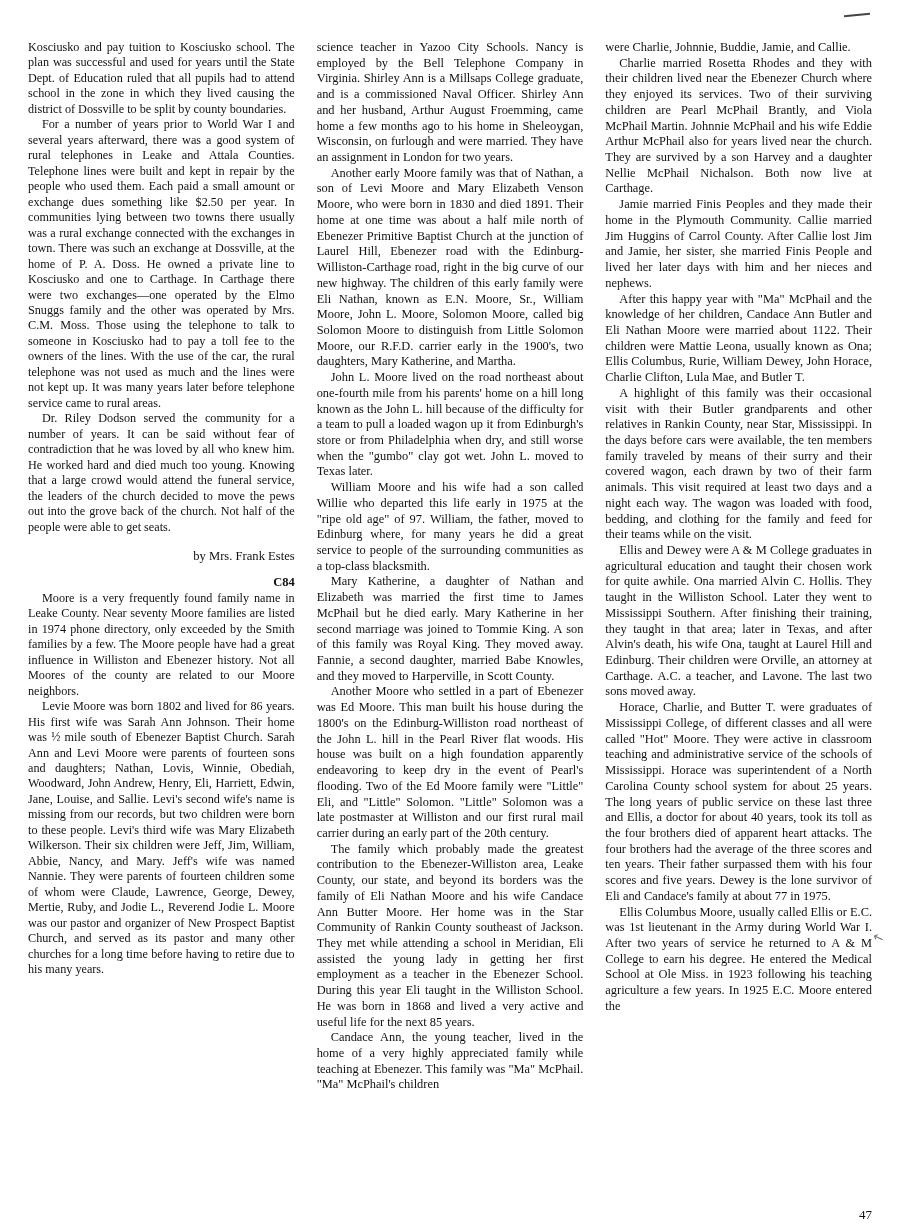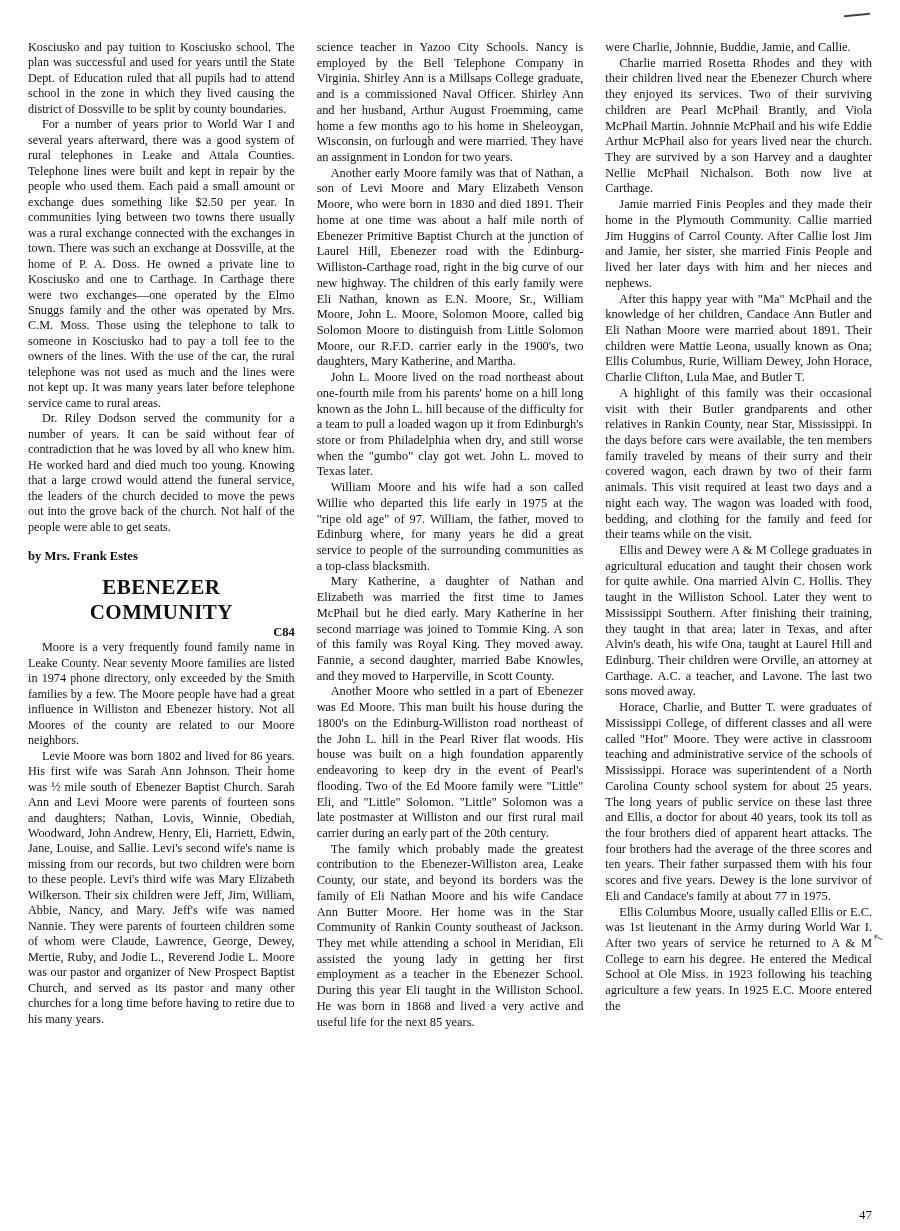--- a/index.html
+++ b/index.html
@@ -52,22 +52,22 @@
   }
   .col p {
     margin: 0;
     text-indent: 14px;
   }
   .col p.noindent {
     text-indent: 0;
   }
   .byline {
     margin: 14px 0 10px 0 !important;
-    text-align: left;
-    font-weight: bold;
+    text-align: right;
+    font-weight: normal;
     text-indent: 0 !important;
     font-size: 12.6px;
   }
   .section-title {
     text-align: center;
     font-weight: bold;
     font-size: 21px;
     line-height: 1.18;
     letter-spacing: 0.5px;
     margin: 6px 0 0 0;
@@ -99,39 +99,39 @@
 
   <div class="corner-mark"></div>
   <div class="side-mark">↖</div>
 
   <div class="columns">
     <div class="col col1" id="col-1">
         <p class="noindent">Kosciusko and pay tuition to Kosciusko school. The plan was successful and used for years until the State Dept. of Education ruled that all pupils had to attend school in the zone in which they lived causing the district of Dossville to be split by county boundaries.</p>
         <p class="">For a number of years prior to World War I and several years afterward, there was a good system of rural telephones in Leake and Attala Counties. Telephone lines were built and kept in repair by the people who used them. Each paid a small amount or exchange dues something like $2.50 per year. In communities lying between two towns there usually was a rural exchange connected with the exchanges in town. There was such an exchange at Dossville, at the home of P. A. Doss. He owned a private line to Kosciusko and one to Carthage. In Carthage there were two exchanges—one operated by the Elmo Snuggs family and the other was operated by Mrs. C.M. Moss. Those using the telephone to talk to someone in Kosciusko had to pay a toll fee to the owners of the lines. With the use of the car, the rural telephone was not used as much and the lines were not kept up. It was many years later before telephone service came to rural areas.</p>
         <p class="">Dr. Riley Dodson served the community for a number of years. It can be said without fear of contradiction that he was loved by all who knew him. He worked hard and died much too young. Knowing that a large crowd would attend the funeral service, the leaders of the church decided to move the pews out into the grove back of the church. Not half of the people were able to get seats.</p>
         <p class="byline">by Mrs. Frank Estes</p>
-        <p class="section-title">EBENEZER COMMUNITY</p>
         <p class="section-code">C84</p>
         <p class="">Moore is a very frequently found family name in Leake County. Near seventy Moore families are listed in 1974 phone directory, only exceeded by the Smith families by a few. The Moore people have had a great influence in Williston and Ebenezer history. Not all Moores of the county are related to our Moore neighbors.</p>
         <p class="">Levie Moore was born 1802 and lived for 86 years. His first wife was Sarah Ann Johnson. Their home was ½ mile south of Ebenezer Baptist Church. Sarah Ann and Levi Moore were parents of fourteen sons and daughters; Nathan, Lovis, Winnie, Obediah, Woodward, John Andrew, Henry, Eli, Harriett, Edwin, Jane, Louise, and Sallie. Levi's second wife's name is missing from our records, but two children were born to these people. Levi's third wife was Mary Elizabeth Wilkerson. Their six children were Jeff, Jim, William, Abbie, Nancy, and Mary. Jeff's wife was named Nannie. They were parents of fourteen children some of whom were Claude, Lawrence, George, Dewey, Mertie, Ruby, and Jodie L., Reverend Jodie L. Moore was our pastor and organizer of New Prospect Baptist Church, and served as its pastor and many other churches for a long time before having to retire due to his many years.</p>
       </div>
     <div class="col" id="col-2">
         <p class="noindent">science teacher in Yazoo City Schools. Nancy is employed by the Bell Telephone Company in Virginia. Shirley Ann is a Millsaps College graduate, and is a commissioned Naval Officer. Shirley Ann and her husband, Arthur August Froemming, came home a few months ago to his home in Sheleoygan, Wisconsin, on furlough and were married. They have an assignment in London for two years.</p>
         <p class="">Another early Moore family was that of Nathan, a son of Levi Moore and Mary Elizabeth Venson Moore, who were born in 1830 and died 1891. Their home at one time was about a half mile north of Ebenezer Primitive Baptist Church at the junction of Laurel Hill, Ebenezer road with the Edinburg-Williston-Carthage road, right in the big curve of our new highway. The children of this early family were Eli Nathan, known as E.N. Moore, Sr., William Moore, John L. Moore, Solomon Moore, called big Solomon Moore to distinguish from Little Solomon Moore, our R.F.D. carrier early in the 1900's, two daughters, Mary Katherine, and Martha.</p>
         <p class="">John L. Moore lived on the road northeast about one-fourth mile from his parents' home on a hill long known as the John L. hill because of the difficulty for a team to pull a loaded wagon up it from Edinburgh's store or from Philadelphia when dry, and still worse when the "gumbo" clay got wet. John L. moved to Texas later.</p>
         <p class="">William Moore and his wife had a son called Willie who departed this life early in 1975 at the "ripe old age" of 97. William, the father, moved to Edinburg where, for many years he did a great service to people of the surrounding communities as a top-class blacksmith.</p>
         <p class="">Mary Katherine, a daughter of Nathan and Elizabeth was married the first time to James McPhail but he died early. Mary Katherine in her second marriage was joined to Tommie King. A son of this family was Royal King. They moved away. Fannie, a second daughter, married Babe Knowles, and they moved to Harperville, in Scott County.</p>
         <p class="">Another Moore who settled in a part of Ebenezer was Ed Moore. This man built his house during the 1800's on the Edinburg-Williston road northeast of the John L. hill in the Pearl River flat woods. His house was built on a high foundation apparently endeavoring to keep dry in the event of Pearl's flooding. Two of the Ed Moore family were "Little" Eli, and "Little" Solomon. "Little" Solomon was a late postmaster at Williston and our first rural mail carrier during an early part of the 20th century.</p>
         <p class="">The family which probably made the greatest contribution to the Ebenezer-Williston area, Leake County, our state, and beyond its borders was the family of Eli Nathan Moore and his wife Candace Ann Butter Moore. Her home was in the Star Community of Rankin County southeast of Jackson. They met while attending a school in Meridian, Eli assisted the young lady in getting her first employment as a teacher in the Ebenezer School. During this year Eli taught in the Williston School. He was born in 1868 and lived a very active and useful life for the next 85 years.</p>
+        <p class="">Candace Ann, the young teacher, lived in the home of a very highly appreciated family while teaching at Ebenezer. This family was "Ma" McPhail. "Ma" McPhail's children</p>
       </div>
     <div class="col" id="col-3">
         <p class="noindent">were Charlie, Johnnie, Buddie, Jamie, and Callie.</p>
         <p class="">Charlie married Rosetta Rhodes and they with their children lived near the Ebenezer Church where they enjoyed its services. Two of their surviving children are Pearl McPhail Brantly, and Viola McPhail Martin. Johnnie McPhail and his wife Eddie Arthur McPhail also for years lived near the church. They are survived by a son Harvey and a daughter Nellie McPhail Nichalson. Both now live at Carthage.</p>
         <p class="">Jamie married Finis Peoples and they made their home in the Plymouth Community. Callie married Jim Huggins of Carrol County. After Callie lost Jim and Jamie, her sister, she married Finis People and lived her later days with him and her nieces and nephews.</p>
-        <p class="">After this happy year with "Ma" McPhail and the knowledge of her children, Candace Ann Butler and Eli Nathan Moore were married about 1891. Their children were Mattie Leona, usually known as Ona; Ellis Columbus, Rurie, William Dewey, John Horace, Charlie Clifton, Lula Mae, and Butler T.</p>
+        <p class="">After this happy year with "Ma" McPhail and the knowledge of her children, Candace Ann Butler and Eli Nathan Moore were married about 1122. Their children were Mattie Leona, usually known as Ona; Ellis Columbus, Rurie, William Dewey, John Horace, Charlie Clifton, Lula Mae, and Butler T.</p>
         <p class="">A highlight of this family was their occasional visit with their Butler grandparents and other relatives in Rankin County, near Star, Mississippi. In the days before cars were available, the ten members family traveled by means of their surry and their covered wagon, each drawn by two of their farm animals. This visit required at least two days and a night each way. The wagon was loaded with food, bedding, and clothing for the family and feed for their teams while on the visit.</p>
         <p class="">Ellis and Dewey were A &amp; M College graduates in agricultural education and taught their chosen work for quite awhile. Ona married Alvin C. Hollis. They taught in the Williston School. Later they went to Mississippi Southern. After finishing their training, they taught in that area; later in Texas, and after Alvin's death, his wife Ona, taught at Laurel Hill and Edinburg. Their children were Orville, an attorney at Carthage. A.C. a teacher, and Lavone. The last two sons moved away.</p>
         <p class="">Horace, Charlie, and Butter T. were graduates of Mississippi College, of different classes and all were called "Hot" Moore. They were active in classroom teaching and administrative service of the schools of Mississippi. Horace was superintendent of a North Carolina County school system for about 25 years. The long years of public service on these last three and Ellis, a doctor for about 40 years, took its toll as the four brothers died of apparent heart attacks. The four brothers had the average of the three scores and ten years. Their father surpassed them with his four scores and five years. Dewey is the lone survivor of Eli and Candace's family at about 77 in 1975.</p>
         <p class="">Ellis Columbus Moore, usually called Ellis or E.C. was 1st lieutenant in the Army during World War I. After two years of service he returned to A &amp; M College to earn his degree. He entered the Medical School at Ole Miss. in 1923 following his teaching agriculture a few years. In 1925 E.C. Moore entered the</p>
       </div>
   </div>
 
   <div class="page-number">47</div>
 </div>
 

